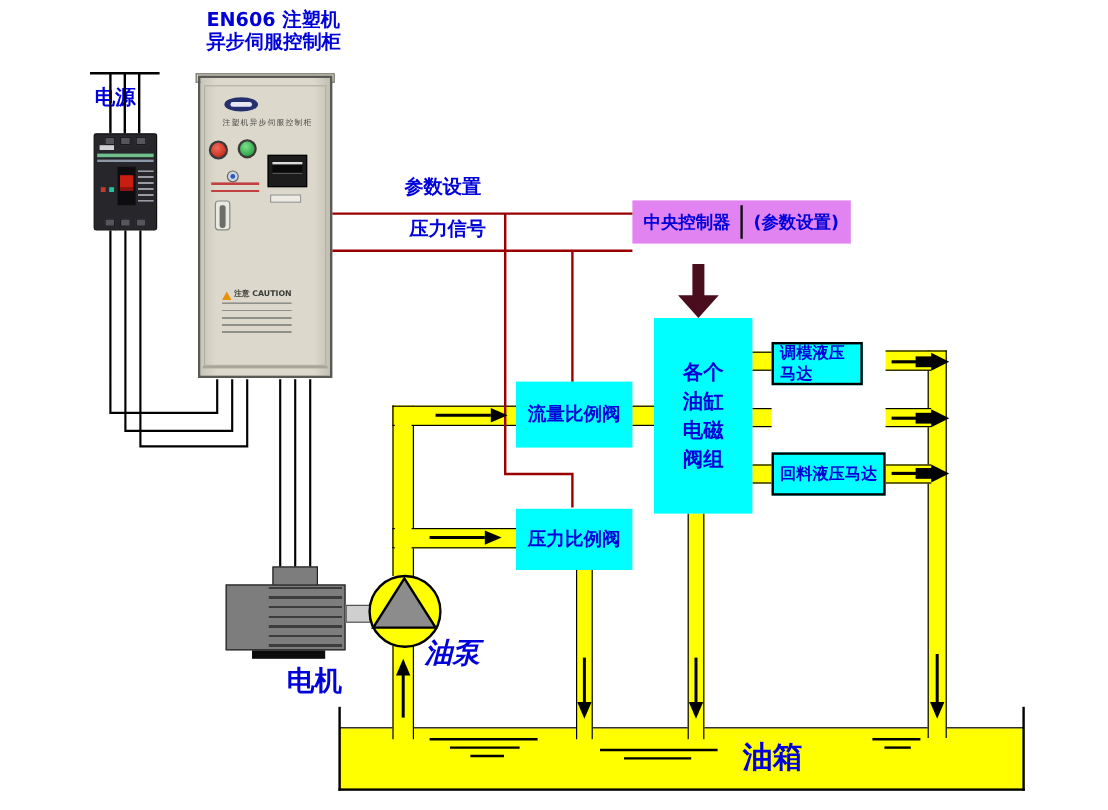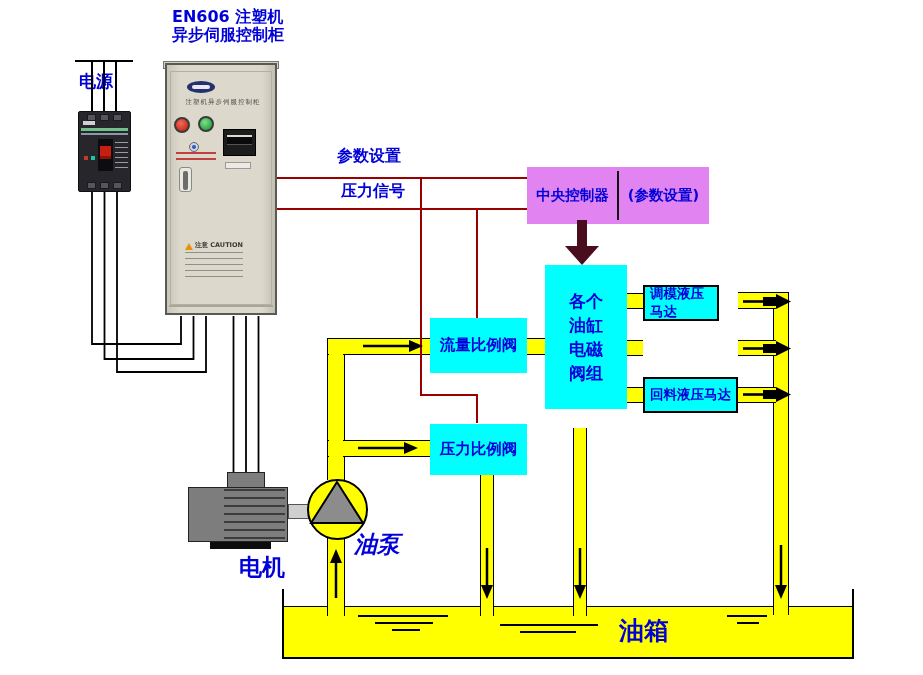--- a/index.html
+++ b/index.html
@@ -195,34 +195,34 @@
     <div class="brk-term b" style="left:21px;"></div>
     <div class="brk-term b" style="left:34px;"></div>
   </div>
 
   <div class="cyanbox valvebox" style="left:430px;top:318px;width:97px;height:55px;">
     <span>流量比例阀</span>
   </div>
   <div class="cyanbox valvebox" style="left:430px;top:424px;width:97px;height:51px;">
     <span>压力比例阀</span>
   </div>
-  <div class="cyanbox manifold" style="left:545px;top:265px;width:82px;height:144px;">
+  <div class="cyanbox manifold" style="left:545px;top:265px;width:82px;height:163px;">
     <span>各个</span>
     <span>油缸</span>
     <span>电磁</span>
     <span>阀组</span>
   </div>
   <div class="cyanbox actbox" style="left:643px;top:285px;width:76px;height:36px;">
     <span>调模液压马达</span>
   </div>
   <div class="cyanbox actbox" style="left:643px;top:377px;width:95px;height:36px;">
     <span>回料液压马达</span>
   </div>
 
-  <div class="ctrl" style="left:527px;top:167px;width:182px;height:57px;">
+  <div class="ctrl" style="left:527px;top:167px;width:182px;height:36px;">
     <div class="ctrl-cell">
       <span>中央控制器</span>
     </div>
     <div class="ctrl-divider"></div>
     <div class="ctrl-cell">
       <span>(参数设置)</span>
     </div>
   </div>
 
   <div class="lbl title-line" style="left:172px;top:8px;">EN606 注塑机</div>

